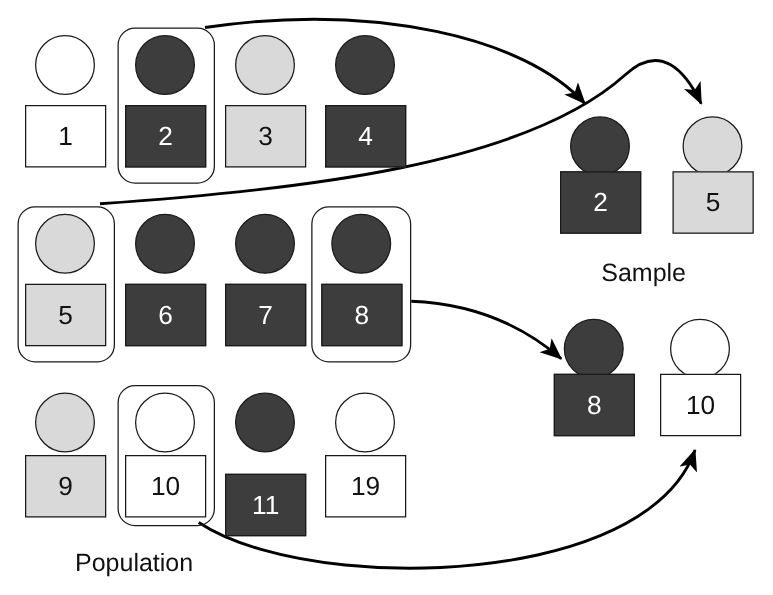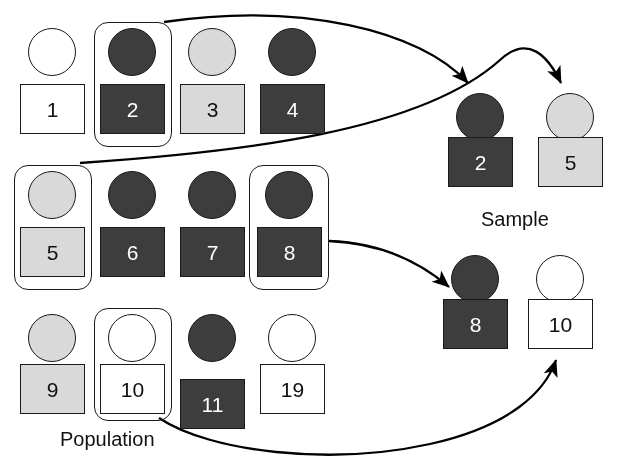--- a/index.html
+++ b/index.html
@@ -147,21 +147,21 @@
   <div class="unit" style="left:180px; top:314px;">
     <div class="unit-circle fill-dark" style="left:8px; top:0;"></div>
     <div class="unit-box fill-dark txt-light" style="left:0; top:50px;margin-top:15px;">11</div>
   </div>
 
   <div class="unit" style="left:260px; top:314px;">
     <div class="unit-circle fill-white" style="left:8px; top:0;"></div>
     <div class="unit-box fill-white txt-dark" style="left:0; top:50px;">19</div>
   </div>
 
-  <div class="caption" style="left:60px; top:428px;">Population</div>
+  <div class="caption" style="left:60px; top:440px;">Population</div>
 
   <div class="unit" style="left:448px; top:93px;">
     <div class="unit-circle fill-dark" style="left:8px; top:0;"></div>
     <div class="unit-box fill-dark txt-light" style="left:0; top:44px;">2</div>
   </div>
 
   <div class="unit" style="left:538px; top:93px;">
     <div class="unit-circle fill-light" style="left:8px; top:0;"></div>
     <div class="unit-box fill-light txt-dark" style="left:0; top:44px;">5</div>
   </div>

